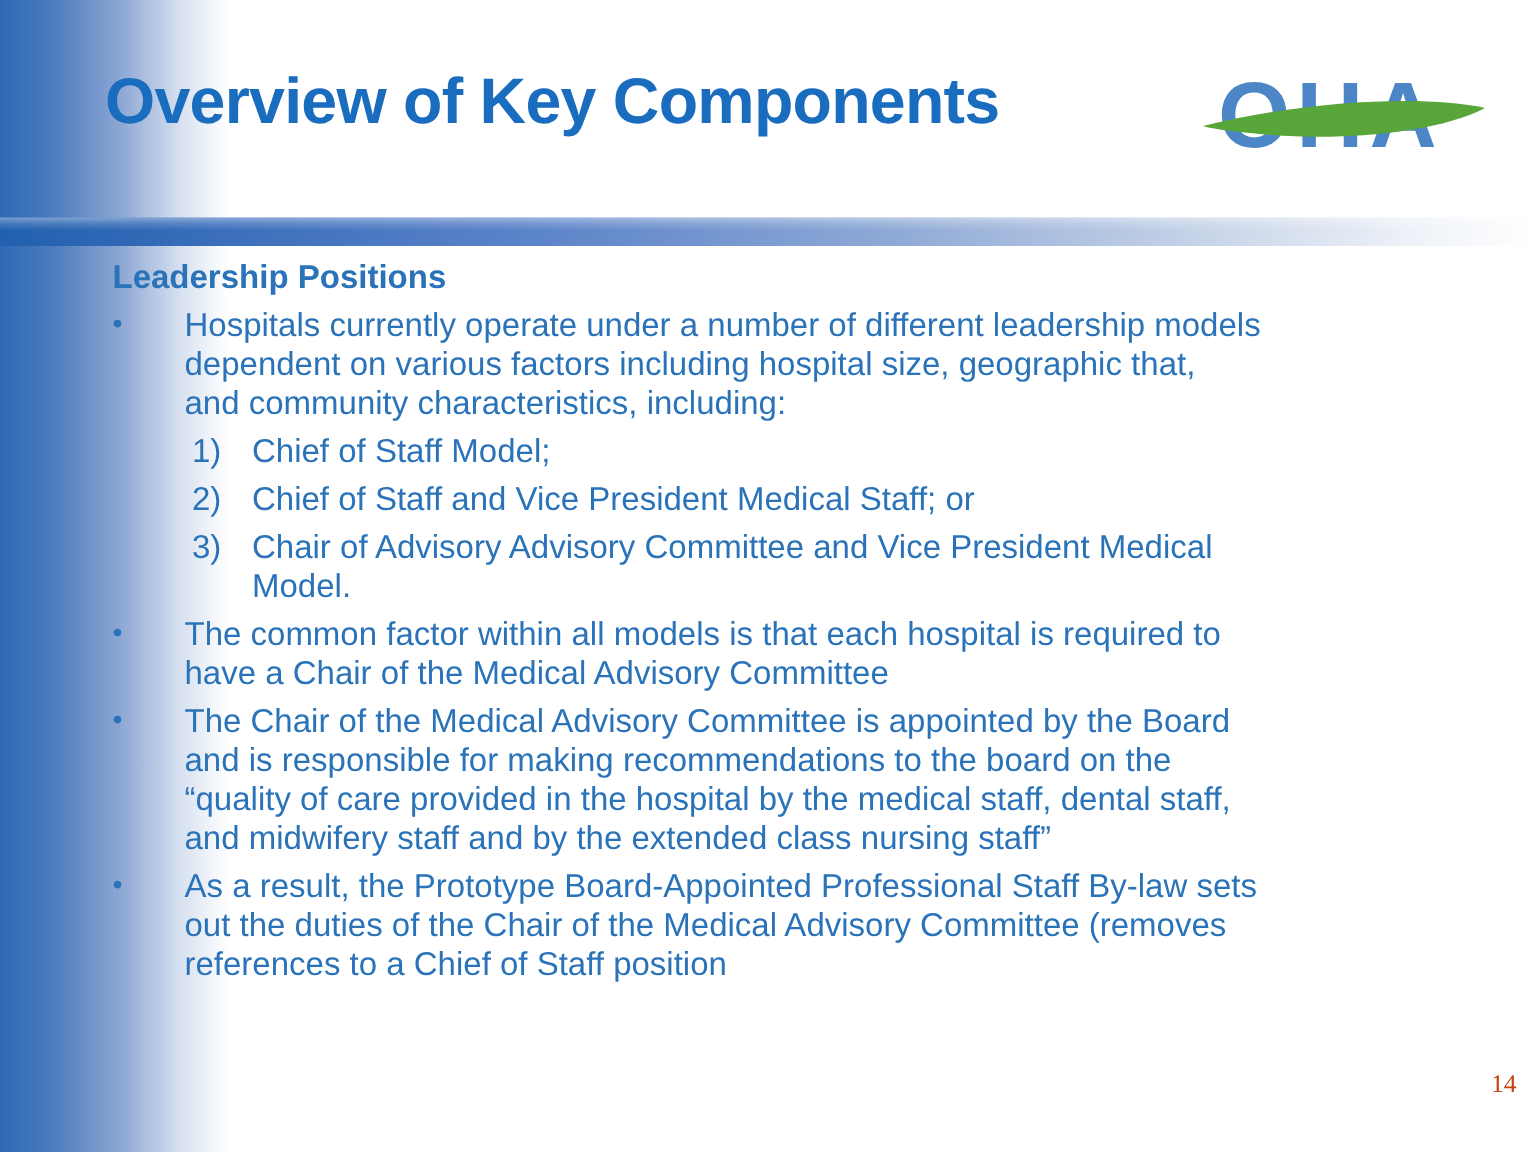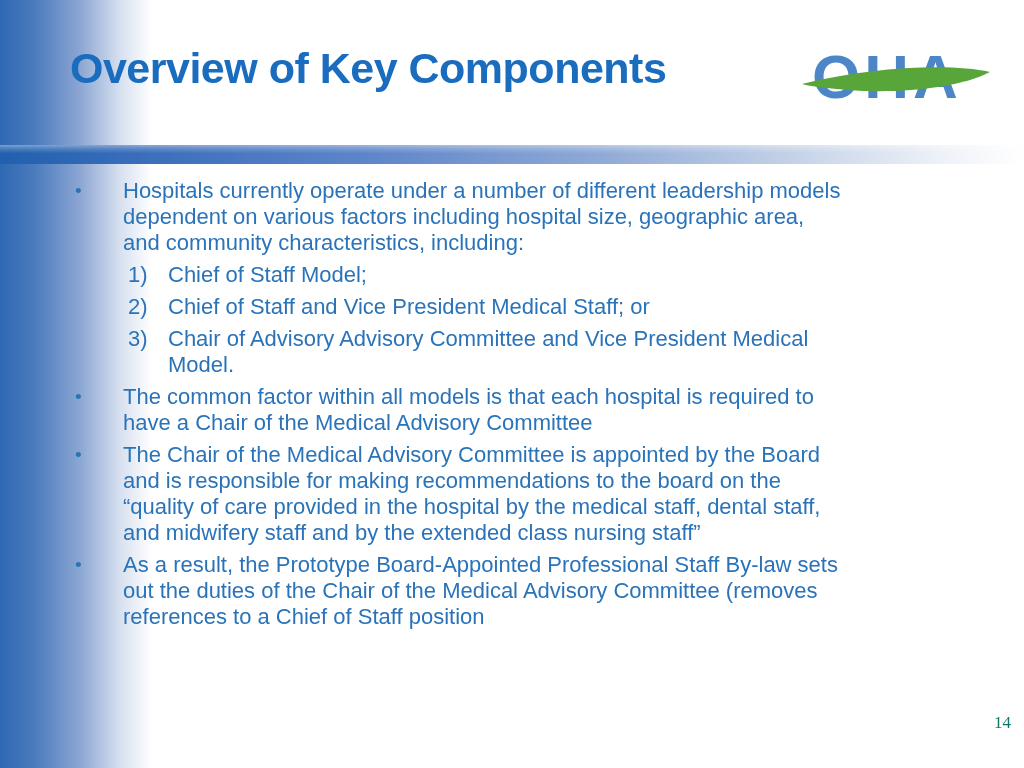--- a/index.html
+++ b/index.html
@@ -41,21 +41,21 @@
   }
   .item{display:flex;margin-top:6px;}
   .item .marker{flex:0 0 48px;}
   .item.numbered{margin-left:53px;}
   .item.numbered .marker{flex:0 0 40px;}
   .item.bullet .marker{font-size:19px;}
   .item-text{white-space:pre-wrap;flex:1 1 auto;}
   .page-number{
     position:absolute;right:13px;top:713px;
     font-family:"Liberation Serif","DejaVu Serif",serif;
-    font-size:17px;color:#0f766e;
+    font-size:17px;color:#c2410c;
   }
 </style>
 </head>
 <body>
 
 <div class="slide">
 
   <div class="left-strip"></div>
 
   <div class="slide-title">Overview of Key Components</div>
@@ -63,27 +63,28 @@
   <div class="logo">
     <svg width="195" height="78" viewBox="0 0 195 78">
       <text x="12" y="60" font-size="62" font-weight="bold" fill="#4d86c6" letter-spacing="4" font-family="Liberation Sans, DejaVu Sans, sans-serif">OHA</text>
       <path d="M2,46 C70,29 150,25 190,34 C160,50 98,56 48,52 C24,50 8,48 2,46 Z" fill="#58a53a"></path>
     </svg>
   </div>
 
   <div class="accent-bar"></div>
 
   <div class="body-block">
+    <div class="body-heading">Leadership Positions</div>
 
     <div>
 
         <div class="item bullet">
           <span class="marker">•</span>
           <span class="item-text">Hospitals currently operate under a number of different leadership models
-dependent on various factors including hospital size, geographic area,
+dependent on various factors including hospital size, geographic that,
 and community characteristics, including:</span>
         </div>
 
         <div class="item numbered">
           <span class="marker">1)</span>
           <span class="item-text">Chief of Staff Model;</span>
         </div>
 
         <div class="item numbered">
           <span class="marker">2)</span>

